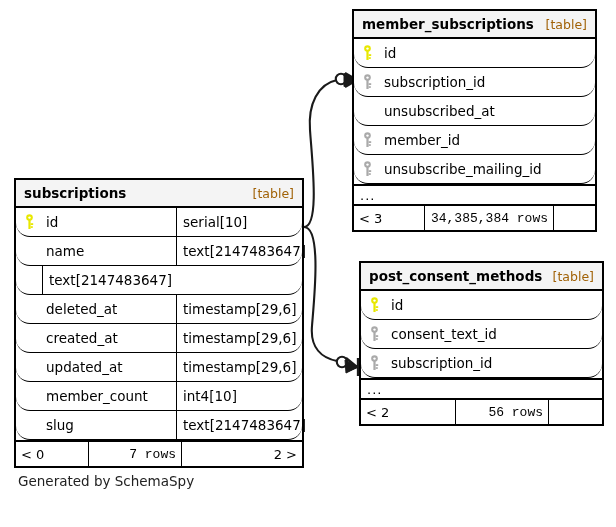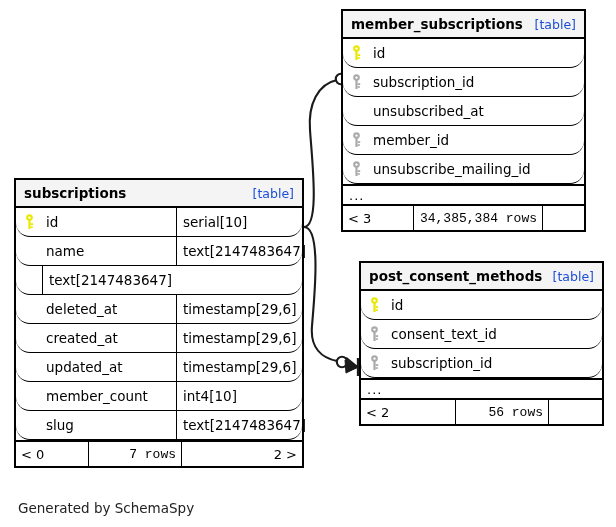--- a/index.html
+++ b/index.html
@@ -43,21 +43,21 @@
     font-size: 13.5px;
     font-weight: bold;
     color: #000000;
     white-space: nowrap;
   }
   .tbl-title { flex: 0 0 auto; }
   .tbl-tag {
     margin-left: auto;
     font-weight: normal;
     font-size: 12.5px;
-    color: #1d4ed8;
+    color: #a16207;
   }
 
   .col-row {
     box-sizing: border-box;
     height: 29px;
     border-bottom: 1px solid #000000;
     display: flex;
     align-items: center;
     font-size: 13.5px;
     color: #000000;
@@ -124,21 +124,21 @@
     border-right: 1px solid #000000;
     font-family: Liberation Mono, monospace;
   }
   .fc-right { justify-content: flex-end; flex: 1 1 auto; }
 
   .key-icon { display: block; }
 
   .footnote {
     position: absolute;
     left: 18px;
-    top: 500px;
+    top: 473px;
     font-size: 13.5px;
     color: #222222;
     white-space: nowrap;
   }
 </style>
 </head>
 <body>
 
 <div id="canvas">
 
@@ -212,21 +212,21 @@
           <span class="col-name">slug</span>
           <span class="col-type" style="width:126px;flex:0 0 126px">text[2147483647]</span>
         </div>
         <div style="height:0;border-top:2px solid #000"></div>
         <div class="footer-row">
           <span class="footer-cell fc-left" style="width:72px;flex:0 0 72px">&lt; 0</span>
           <span class="footer-cell fc-mid" style="width:94px;flex:0 0 94px">7 rows</span>
           <span class="footer-cell fc-right">2 &gt;</span>
         </div>
       </div>
-      <div class="table-box" style="left: 341px; top: 9px; width: 245px;">
+      <div class="table-box" style="left: 352px; top: 9px; width: 245px;">
         <div class="tbl-header">
           <span class="tbl-title">member_subscriptions</span>
           <span class="tbl-tag">[table]</span>
         </div>
         <div class="col-row">
           <span class="col-keycell">
             <svg class="key-icon" width="11" height="16" viewBox="0 0 11 16" xmlns="http://www.w3.org/2000/svg">
               <circle cx="5.5" cy="3.6" r="3.3" fill="#e8e800"></circle>
               <circle cx="5.5" cy="3.6" r="1.2" fill="#ffffff"></circle>
               <rect x="4.4" y="5.6" width="2.2" height="9.4" fill="#e8e800"></rect>

